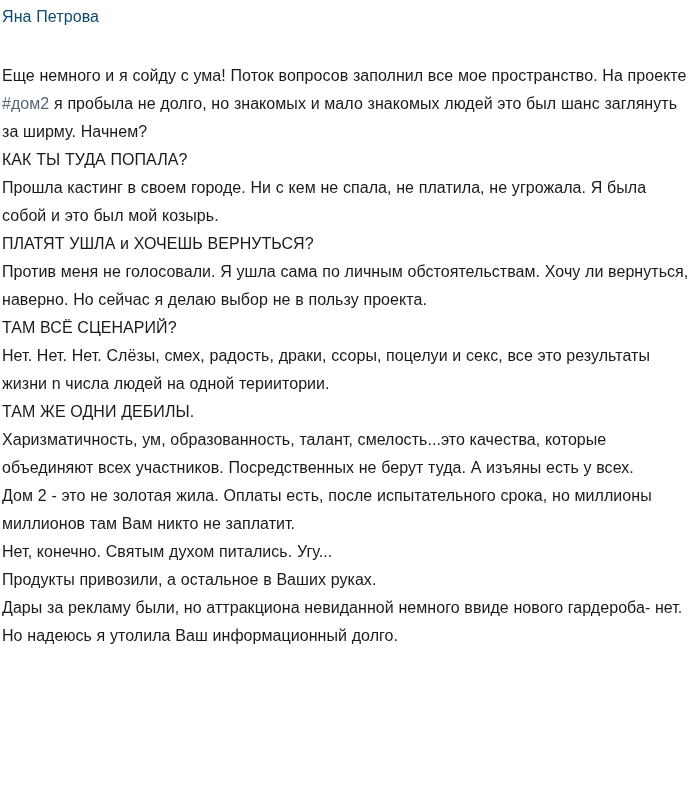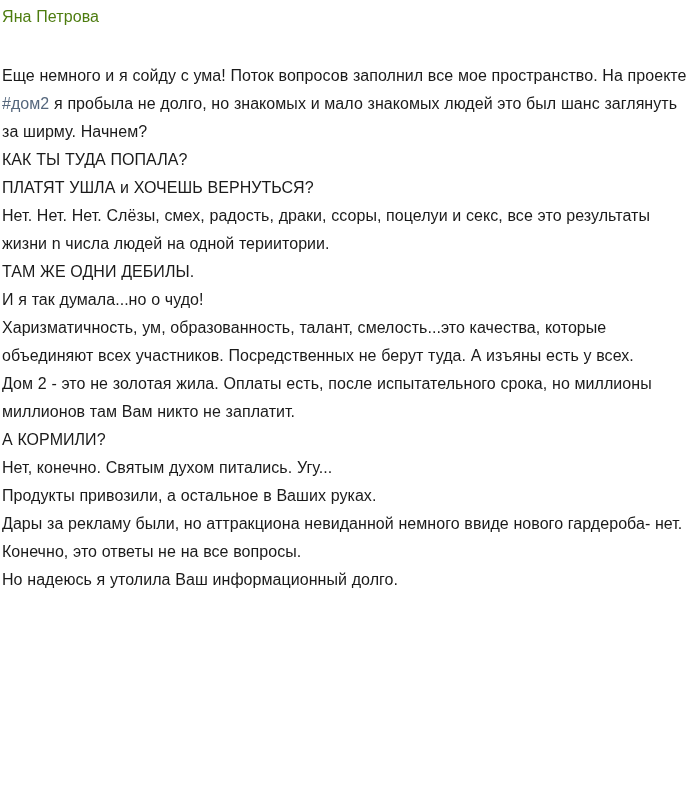--- a/index.html
+++ b/index.html
@@ -20,21 +20,21 @@
   .post {
     box-sizing: border-box;
     width: 699px;
     padding: 4px 4px 0 2px;
   }
 
   .post-author {
     font-size: 16px;
     line-height: 22px;
     font-weight: 400;
-    color: #4d7c0f;
+    color: #0c4a6e;
     letter-spacing: 0.1px;
     margin: 0 0 0 0;
     padding-top: 2px;
   }
 
   .author-spacer {
     height: 34px;
   }
 
   .post-body {
@@ -67,27 +67,27 @@
 
 <div class="post">
 
   <div class="post-author">Яна Петрова</div>
 
   <div class="author-spacer"></div>
 
   <div class="post-body" id="post-body">
       <p class="para"><span>Еще немного и я сойду с ума! Поток вопросов заполнил все мое пространство. На проекте </span><a class="hashtag" href="#">#дом2</a><span> я пробыла не долго, но знакомых и мало знакомых людей это был шанс заглянуть за ширму. Начнем?</span></p>
       <p class="para"><span>КАК ТЫ ТУДА ПОПАЛА?</span></p>
+      <p class="para"><span>Прошла кастинг в своем городе. Ни с кем не спала, не платила, не угрожала. Я была собой и это был мой козырь.</span></p>
       <p class="para"><span>ПЛАТЯТ УШЛА и ХОЧЕШЬ ВЕРНУТЬСЯ?</span></p>
+      <p class="para"><span>Против меня не голосовали. Я ушла сама по личным обстоятельствам. Хочу ли вернуться, наверно. Но сейчас я делаю выбор не в пользу проекта.</span></p>
+      <p class="para"><span>ТАМ ВСЁ СЦЕНАРИЙ?</span></p>
       <p class="para"><span>Нет. Нет. Нет. Слёзы, смех, радость, драки, ссоры, поцелуи и секс, все это результаты жизни n числа людей на одной териитории.</span></p>
       <p class="para"><span>ТАМ ЖЕ ОДНИ ДЕБИЛЫ.</span></p>
-      <p class="para"><span>И я так думала...но о чудо!</span></p>
       <p class="para"><span>Харизматичность, ум, образованность, талант, смелость...это качества, которые объединяют всех участников. Посредственных не берут туда. А изъяны есть у всех.</span></p>
       <p class="para"><span>Дом 2 - это не золотая жила. Оплаты есть, после испытательного срока, но миллионы миллионов там Вам никто не заплатит.</span></p>
-      <p class="para"><span>А КОРМИЛИ?</span></p>
       <p class="para"><span>Нет, конечно. Святым духом питались. Угу...</span></p>
       <p class="para"><span>Продукты привозили, а остальное в Ваших руках.</span></p>
       <p class="para"><span>Дары за рекламу были, но аттракциона невиданной немного ввиде нового гардероба- нет.</span></p>
-      <p class="para"><span>Конечно, это ответы не на все вопросы.</span></p>
       <p class="para"><span>Но надеюсь я утолила Ваш информационный долго.</span></p>
     </div>
 
 </div>
 
 </body></html>

